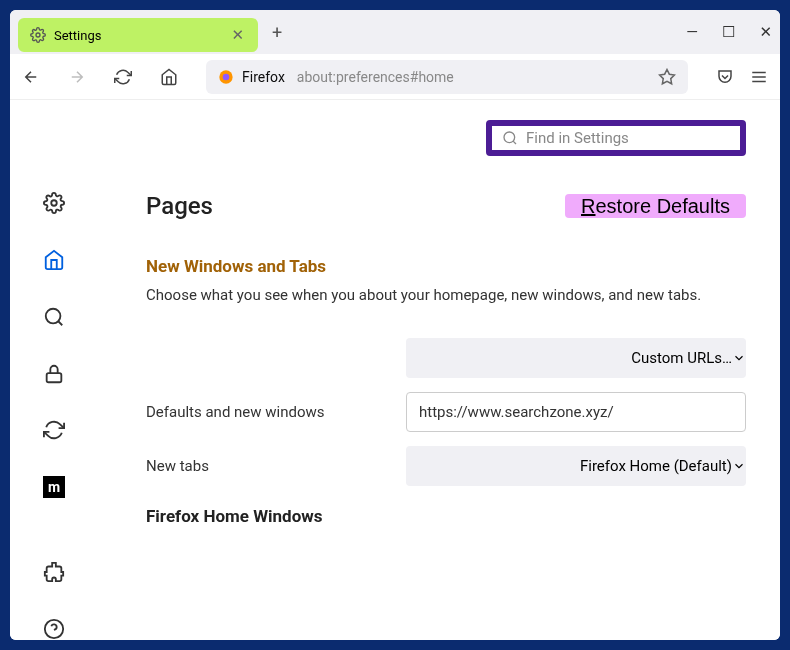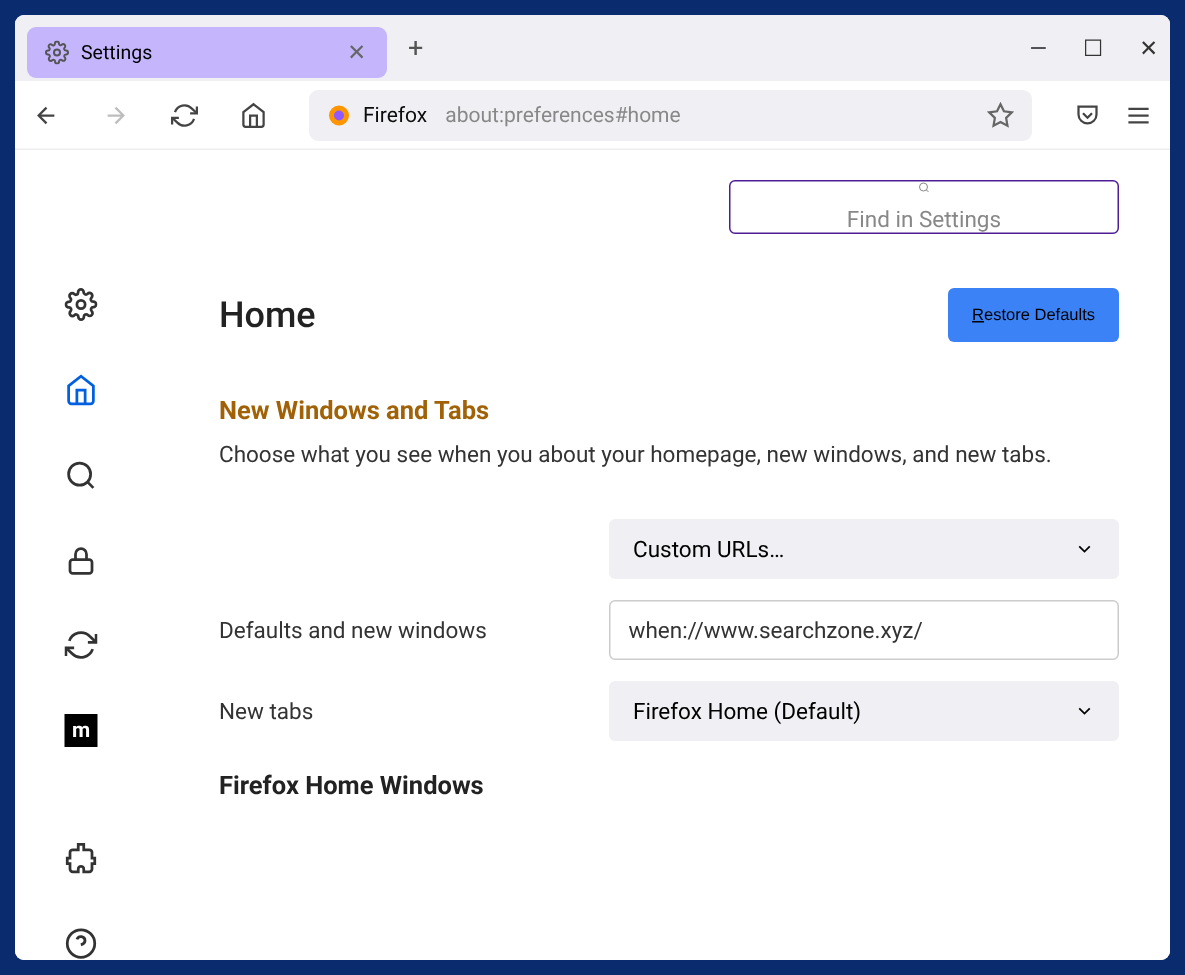--- a/index.html
+++ b/index.html
@@ -28,21 +28,21 @@
       height: 44px;
       background: #f0f0f4;
       display: flex;
       align-items: center;
       padding: 0 8px;
     }
     .tab {
       display: flex;
       align-items: center;
       height: 34px;
-      background: #c4b5fd;
+      background: #bef264;
       border-radius: 6px;
       padding: 0 12px;
       margin-top: 6px;
       min-width: 240px;
       gap: 8px;
       font-size: 13px;
     }
     .tab .gear-icon { width: 16px; height: 16px; color: #555; }
     .tab .close-icon { margin-left: auto; font-size: 15px; color: #666; cursor: pointer; padding: 0 2px;}
     .new-tab-btn { margin-left: 14px; font-size: 18px; color: #555; cursor: pointer; }
@@ -103,60 +103,59 @@
     .main {
       flex: 1;
       padding: 20px 34px 0 48px;
       overflow: hidden;
       position: relative;
     }
     .search-row { display: flex; justify-content: flex-end; margin-bottom: 36px; }
     .search-settings {
       width: 260px;
       height: 36px;
-      border: 1px solid #4c1d95;
+      border: 6px solid #4c1d95;
       border-radius: 4px;
       display: flex;
       align-items: center;
       padding: 0 10px;
       gap: 8px;
       font-size: 15px;
       color: #888;
-      flex-direction: column;
     }
     .search-settings svg { width: 16px; height: 16px; color: #888; }
     .header-row { display: flex; align-items: center; margin-bottom: 36px; }
     h1 { font-size: 24px; font-weight: 500; color: #222; }
     .restore-btn {
       margin-left: auto;
-      height: 36px;
+      height: 24px;
       padding: 0 16px;
-      background: #3b82f6;
+      background: #f0abfc;
       border: none;
       border-radius: 4px;
-      font-size: 11px;
+      font-size: 20px;
       cursor: pointer;
     }
     .restore-btn .u { text-decoration: underline; }
     h2 { font-size: 17px; font-weight: 700; color: #a16207; margin-bottom: 10px; }
     .desc { font-size: 15px; color: #333; margin-bottom: 34px; }
     .form-row { display: flex; align-items: center; gap: 20px; margin-bottom: 14px; }
     .form-label { width: 240px; font-size: 15px; color: #333; }
     .form-control { flex: 1; }
     .select {
       width: 100%;
       height: 40px;
       background: #f0f0f4;
       border-radius: 4px;
       display: flex;
       align-items: center;
-      padding: 0 16px;
+      padding: 0 0;
       font-size: 15px;
       cursor: pointer;
-      justify-content: space-between;
+      justify-content: flex-end;
     }
     .select svg { width: 14px; height: 14px; }
     .text-input {
       width: 100%;
       height: 40px;
       border: 1px solid #ccc;
       border-radius: 4px;
       padding: 0 12px;
       font-size: 15px;
       color: #333;
@@ -308,41 +307,41 @@
         <div class="search-settings">
           <svg viewBox="0 0 24 24" fill="none" stroke="currentColor" stroke-width="2">
               <circle cx="11" cy="11" r="8"></circle>
               <line x1="21" y1="21" x2="16.65" y2="16.65"></line>
             </svg>
           <span>Find in Settings</span>
         </div>
       </div>
 
       <div class="header-row">
-        <h1>Home</h1>
+        <h1>Pages</h1>
         <button class="restore-btn"><span class="u">R</span>estore Defaults</button>
       </div>
 
       <h2>New Windows and Tabs</h2>
       <p class="desc">Choose what you see when you about your homepage, new windows, and new tabs.</p>
 
       <div class="form-row" style="margin-left:260px; margin-bottom:14px;">
         <div class="select">
           <span>Custom URLs…</span>
           <svg viewBox="0 0 24 24" fill="none" stroke="currentColor" stroke-width="2">
               <polyline points="6 9 12 15 18 9"></polyline>
             </svg>
         </div>
       </div>
 
       <div class="form-row">
         <div class="form-label">Defaults and new windows</div>
         <div class="form-control">
           <div class="text-input">
-            <span>when://www.searchzone.xyz/</span>
+            <span>https://www.searchzone.xyz/</span>
           </div>
         </div>
       </div>
 
 
       <div class="form-row">
         <div class="form-label">New tabs</div>
         <div class="form-control">
           <div class="select">
             <span>Firefox Home (Default)</span>

